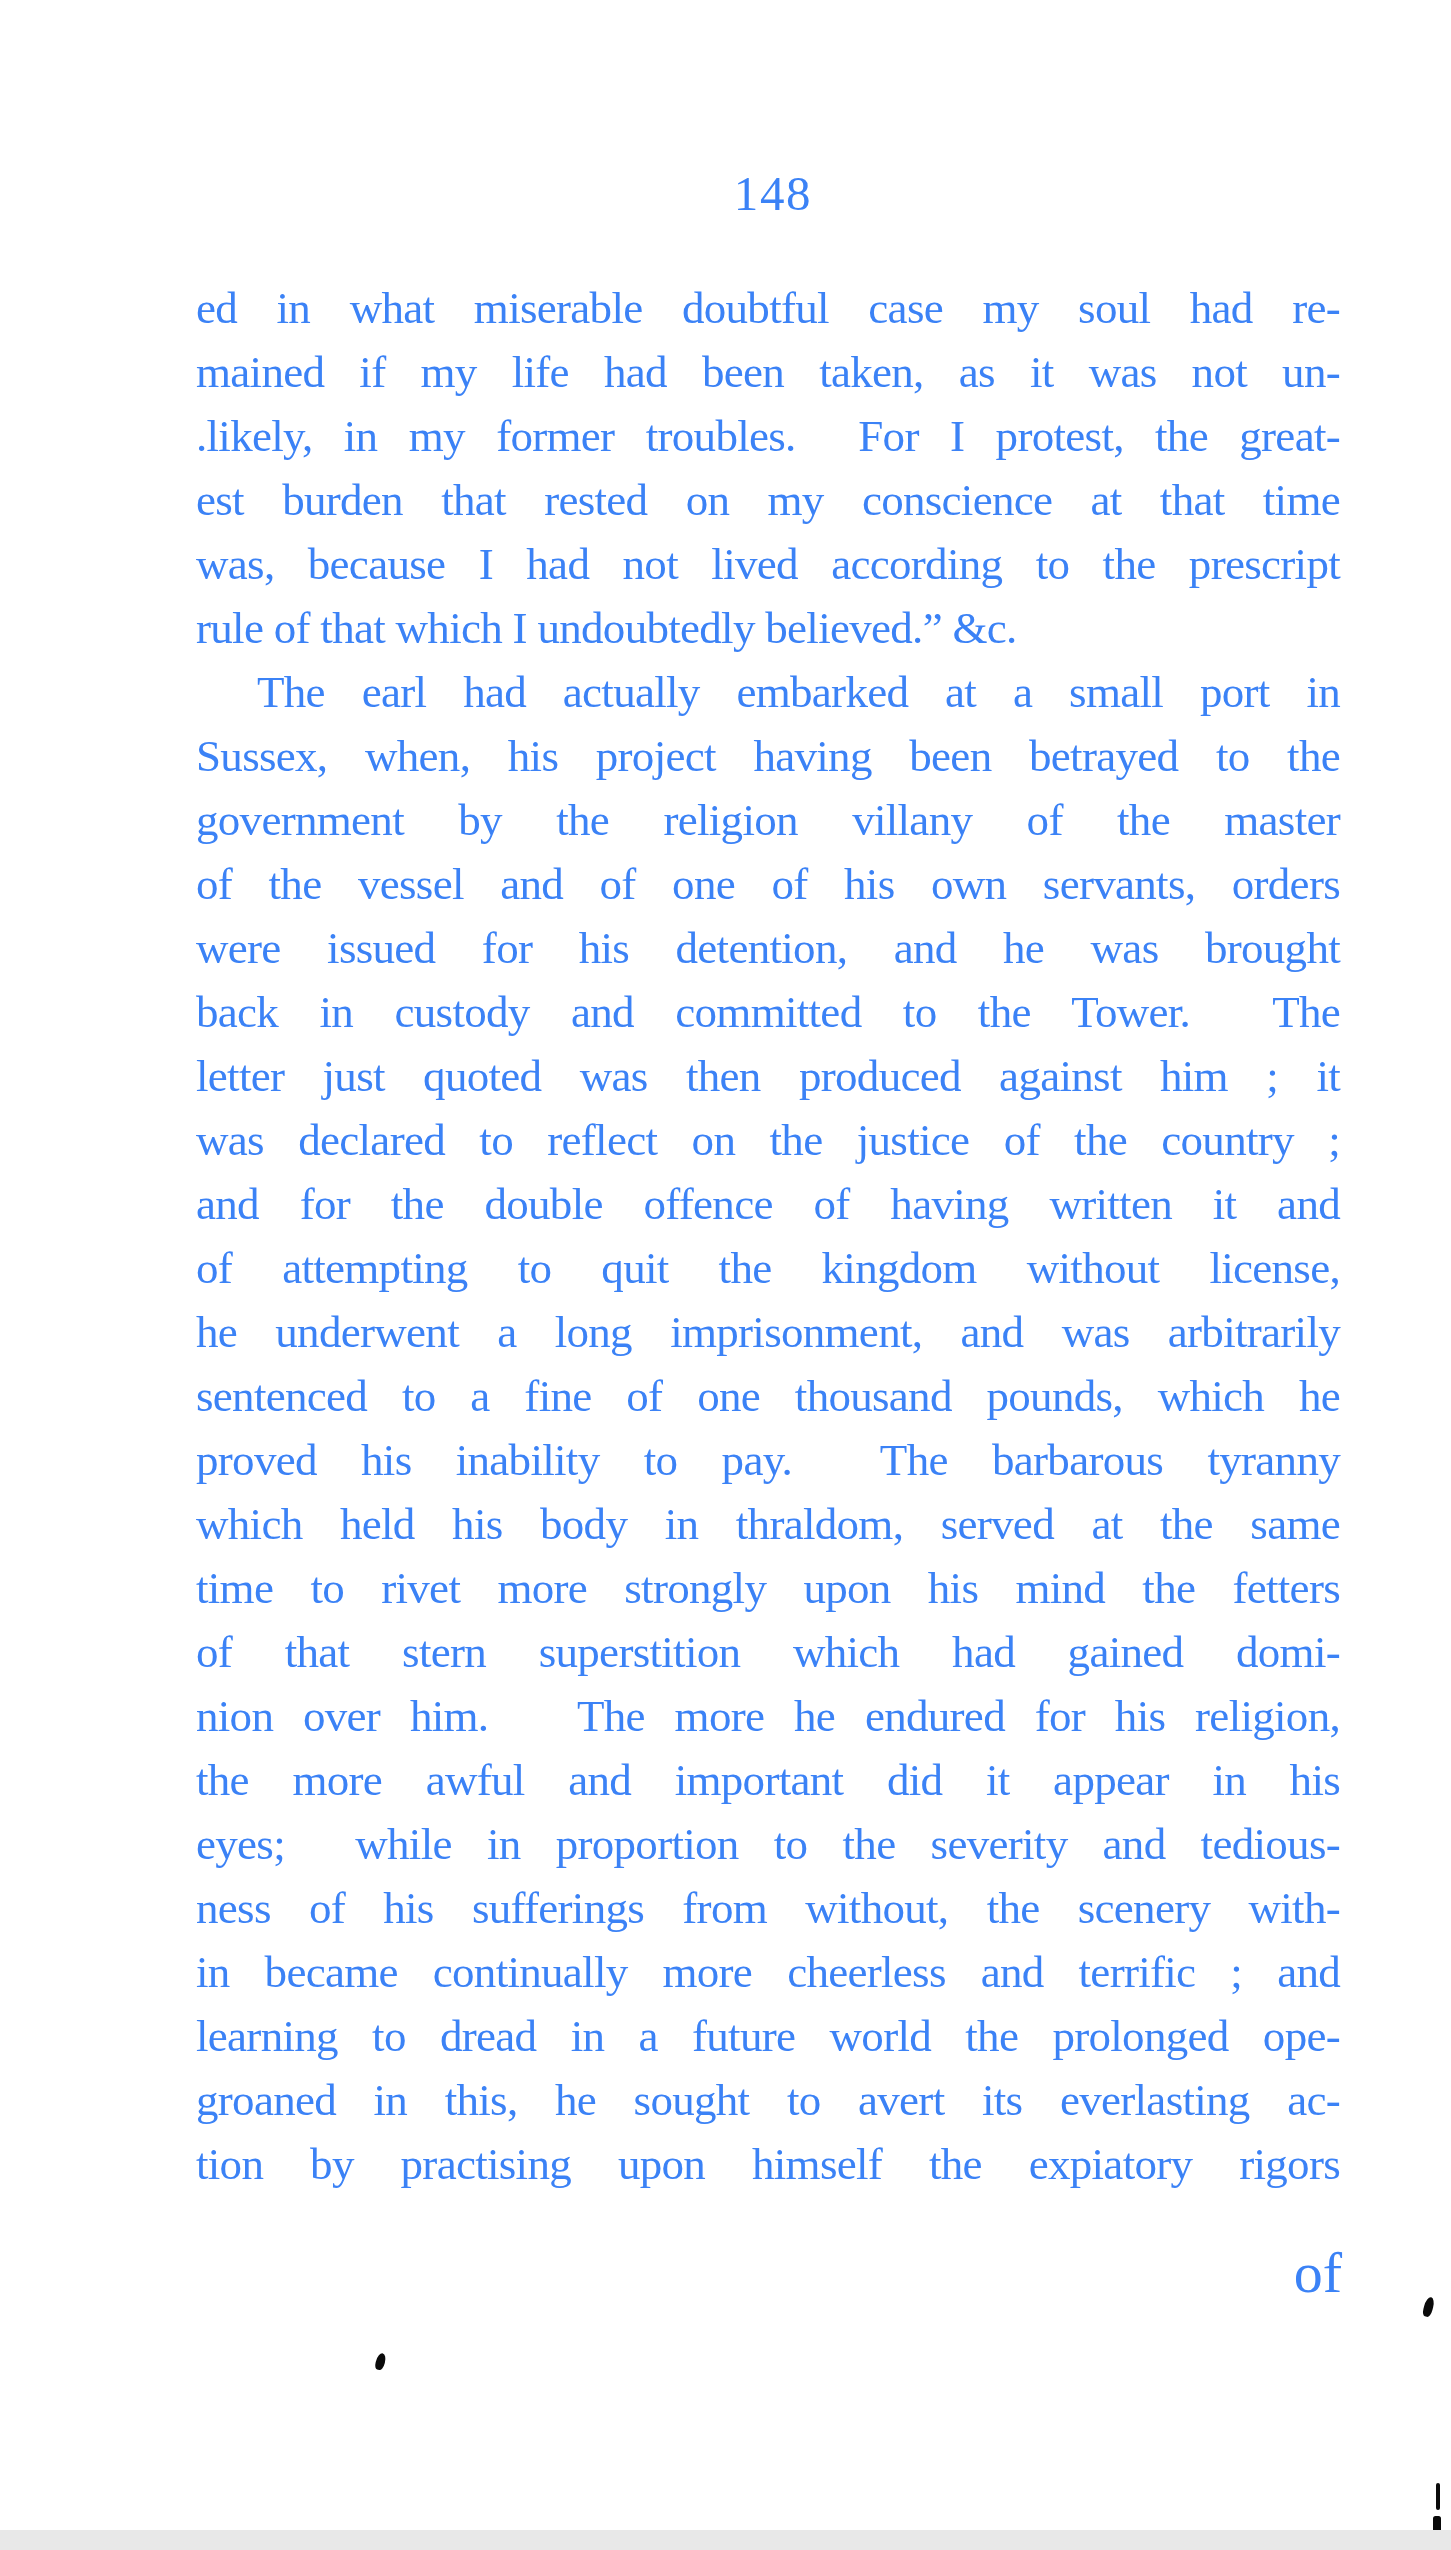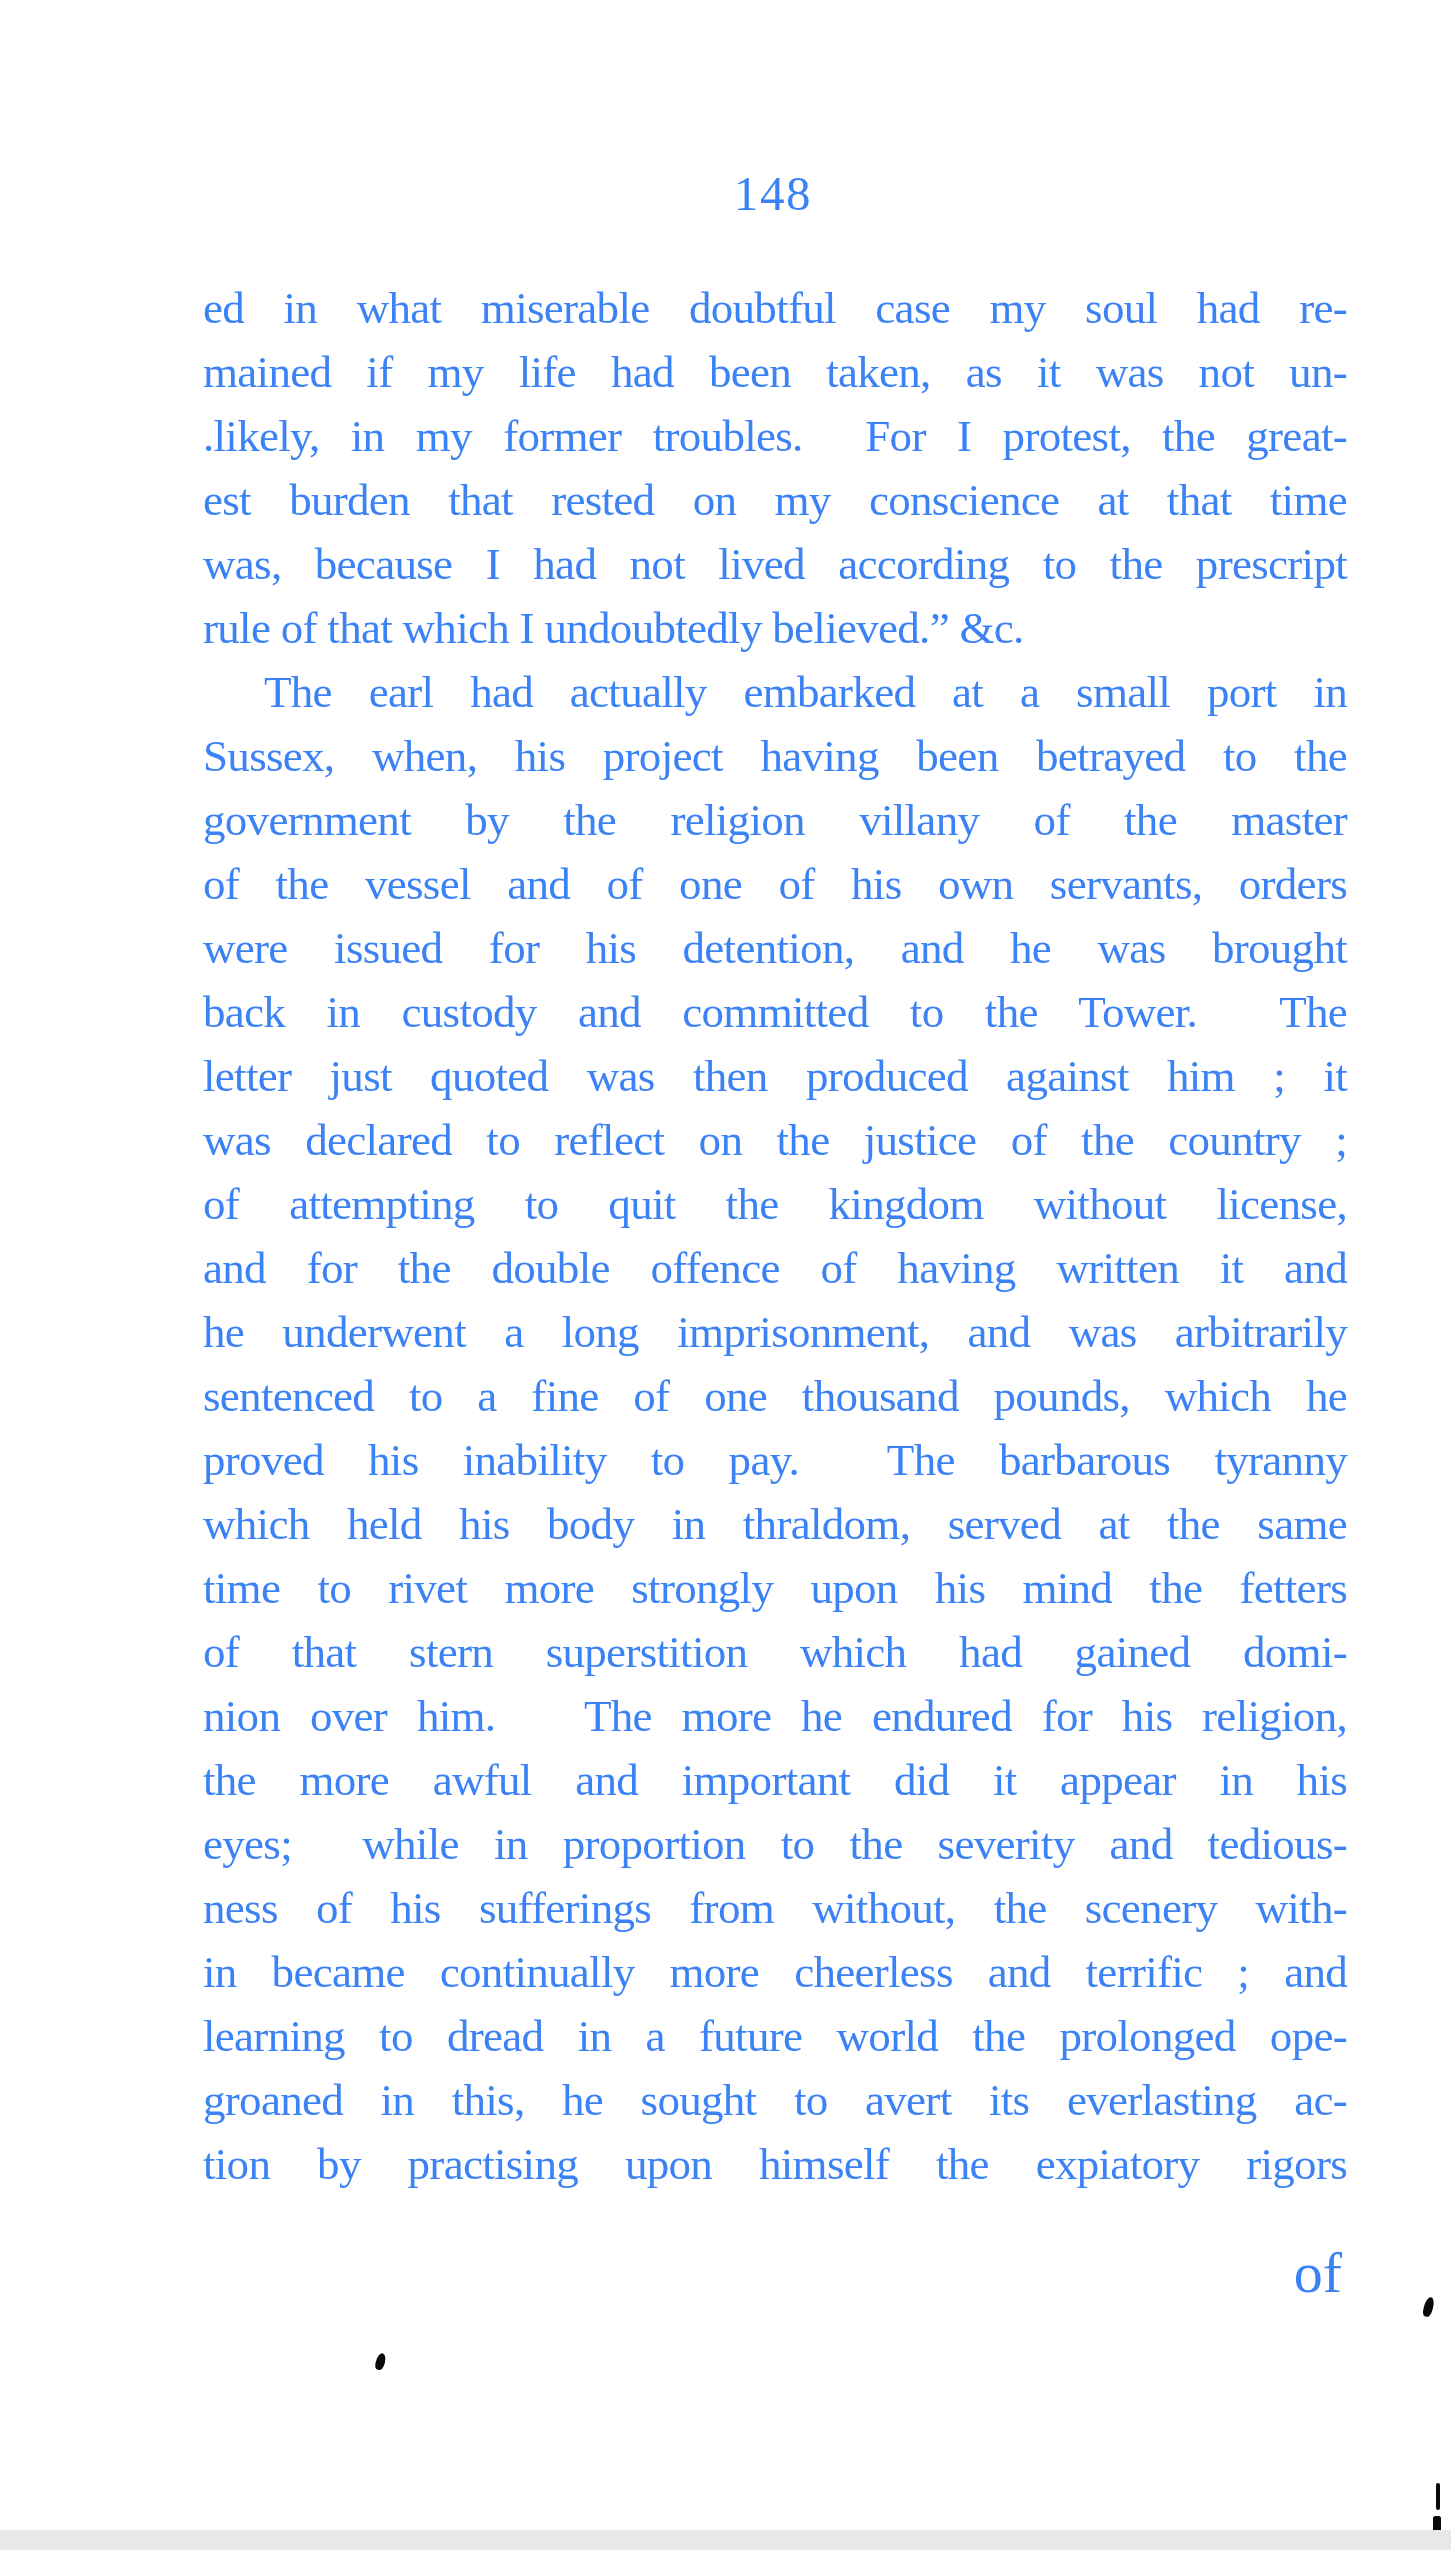--- a/index.html
+++ b/index.html
@@ -22,21 +22,21 @@
     left: 201px;
     width: 1144px;
     text-align: center;
     font-size: 49px;
     line-height: 51px;
     letter-spacing: 1.7px;
   }
   .text-block {
     position: absolute;
     top: 276px;
-    left: 203px;
+    left: 196px;
     width: 1144px;
   }
   .line {
     height: 64px;
     line-height: 64px;
     font-size: 45px;
     letter-spacing: -0.7px;
     white-space: nowrap;
     text-align: justify;
     text-align-last: justify;
@@ -83,22 +83,22 @@
       <div class="line">was, because I had not lived according to the prescript</div>
       <div class="line no-justify-last">rule of that which I undoubtedly believed.” &amp;c.</div>
       <div class="line indent">The earl had actually embarked at a small port in</div>
       <div class="line">Sussex, when, his project having been betrayed to the</div>
       <div class="line">government by the religion villany of the master</div>
       <div class="line">of the vessel and of one of his own servants, orders</div>
       <div class="line">were issued for his detention, and he was brought</div>
       <div class="line">back in custody and committed to the Tower.&nbsp; The</div>
       <div class="line">letter just quoted was then produced against him ; it</div>
       <div class="line">was declared to reflect on the justice of the country ;</div>
+      <div class="line">and for the double offence of having written it and</div>
       <div class="line">of attempting to quit the kingdom without license,</div>
-      <div class="line">and for the double offence of having written it and</div>
       <div class="line">he underwent a long imprisonment, and was arbitrarily</div>
       <div class="line">sentenced to a fine of one thousand pounds, which he</div>
       <div class="line">proved his inability to pay.&nbsp; The barbarous tyranny</div>
       <div class="line">which held his body in thraldom, served at the same</div>
       <div class="line">time to rivet more strongly upon his mind the fetters</div>
       <div class="line">of that stern superstition which had gained domi-</div>
       <div class="line">nion over him.&nbsp;&nbsp; The more he endured for his religion,</div>
       <div class="line">the more awful and important did it appear in his</div>
       <div class="line">eyes;&nbsp; while in proportion to the severity and tedious-</div>
       <div class="line">ness of his sufferings from without, the scenery with-</div>

